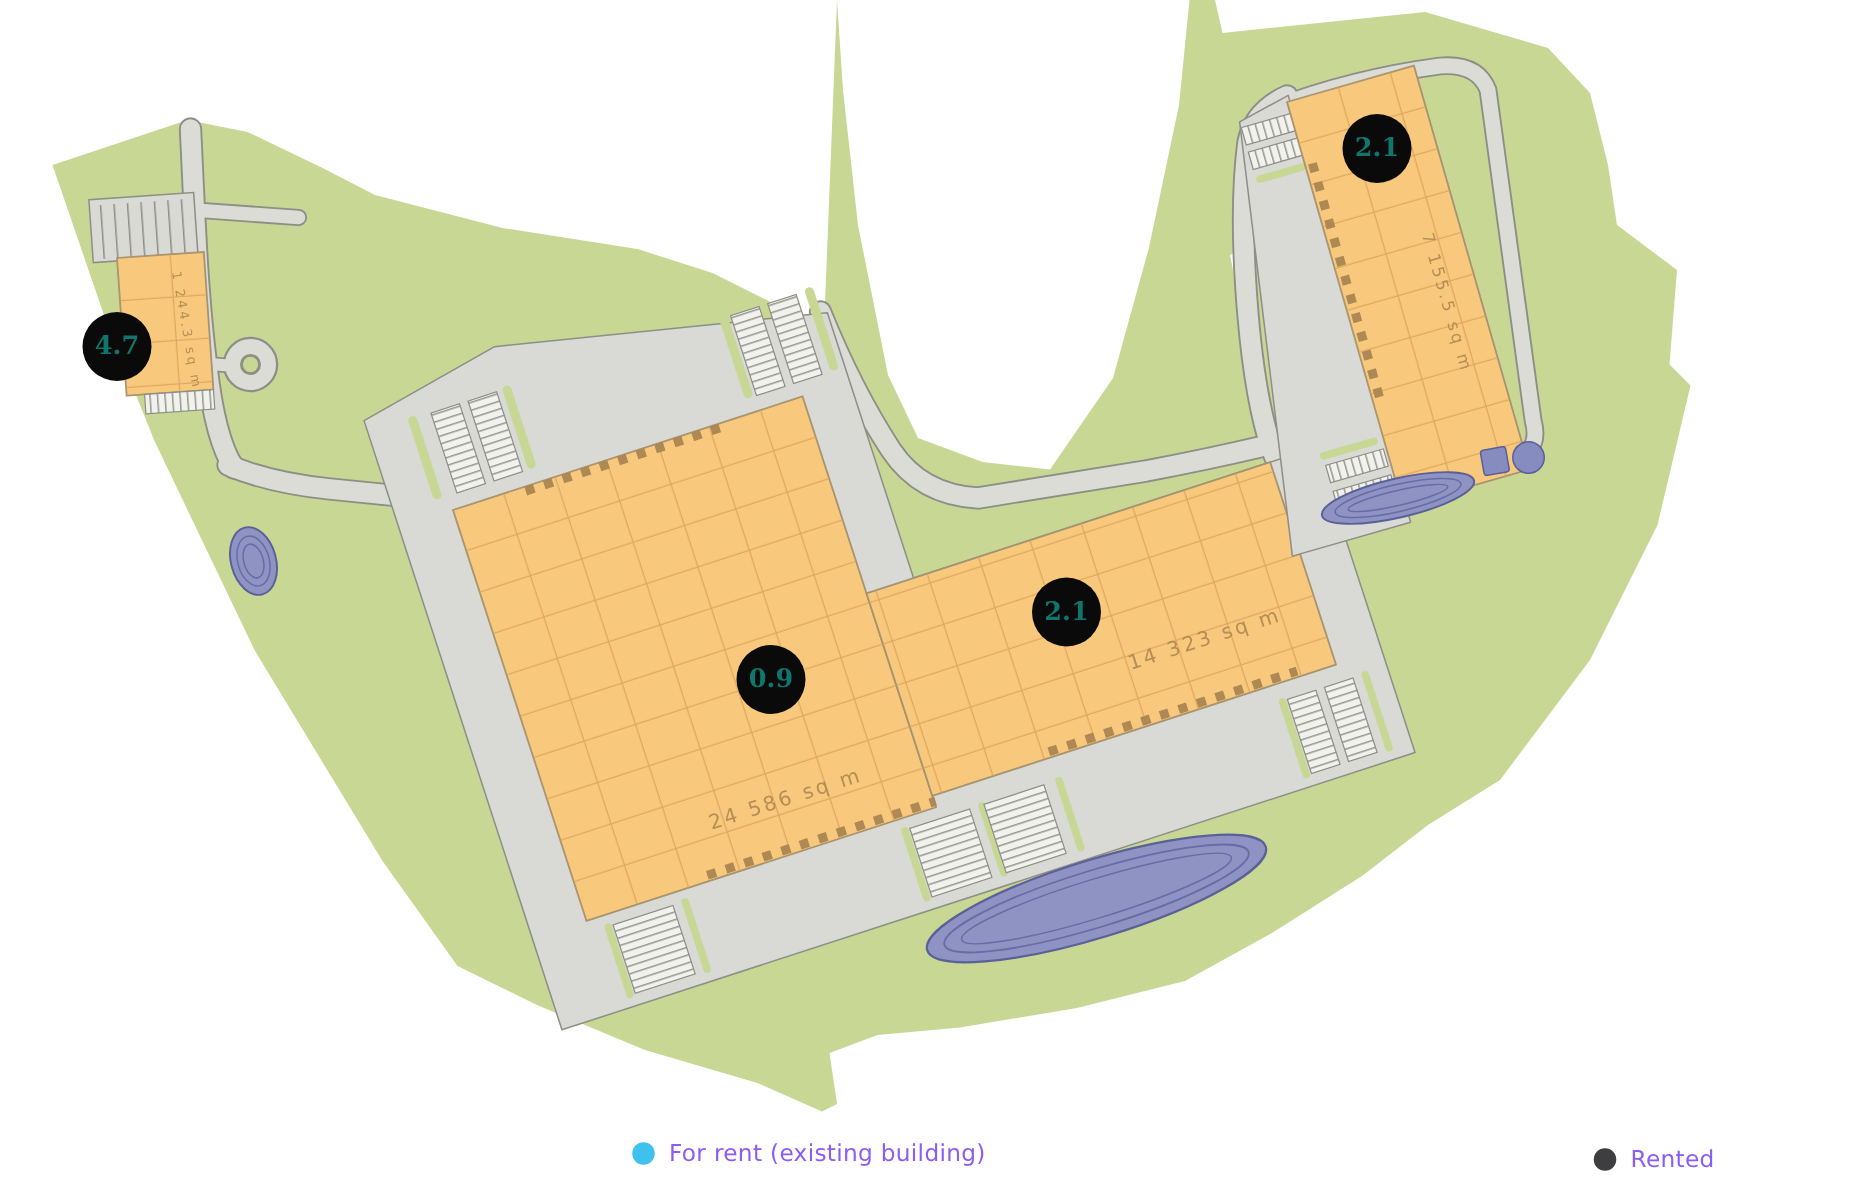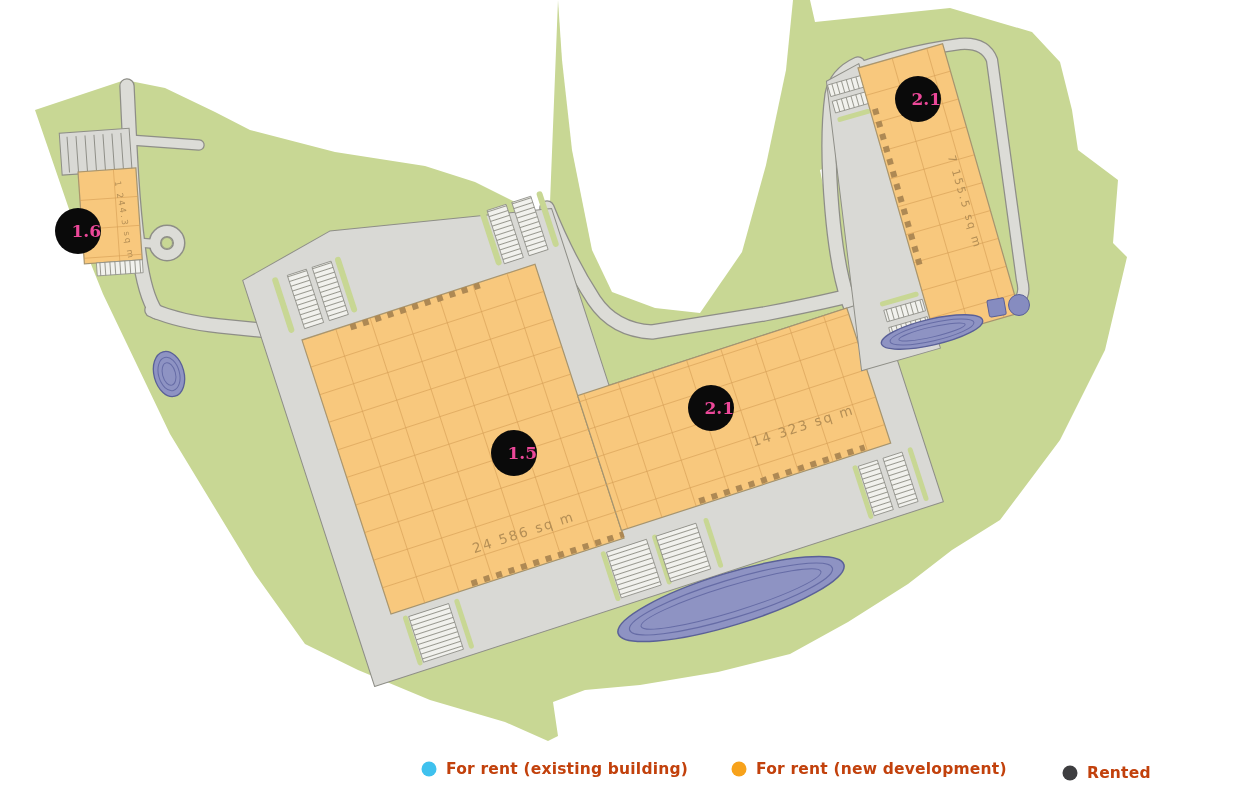--- a/index.html
+++ b/index.html
@@ -2,25 +2,25 @@
 <html><head>
 <meta charset="utf-8">
 <style>
   html,body{margin:0;padding:0;background:#ffffff;}
   #stage{position:relative;width:1238px;height:800px;background:#ffffff;overflow:hidden;
          font-family:"DejaVu Sans","Liberation Sans",sans-serif;}
   #map-svg{position:absolute;left:0;top:0;}
   .area-label{fill:#b48e55;font-family:"DejaVu Sans","Liberation Sans",sans-serif;
               letter-spacing:2px;}
   .marker{position:absolute;width:46px;height:46px;border-radius:50%;background:#0a0a0a;
-          color:#ec4899;display:flex;align-items:center;justify-content:flex-end;
+          color:#0f766e;display:flex;align-items:center;justify-content:center;
           font:bold 17px "DejaVu Serif","Liberation Serif",serif;cursor:pointer;z-index:5;}
   .legend{position:absolute;top:756px;left:0;width:1238px;height:34px;z-index:6;}
   .legend-item{position:absolute;display:flex;align-items:center;gap:9px;}
-  .legend-item span{font-size:15.5px;font-weight:700;color:#c2410c;letter-spacing:.2px;
+  .legend-item span{font-size:15.5px;font-weight:400;color:#8b5cf6;letter-spacing:.2px;
                     white-space:nowrap;}
   .li-0{left:421px;top:4px}.li-1{left:731px;top:4px}.li-2{left:1062px;top:8px}
 </style>
 </head>
 <body>
 
 <div id="stage">
 
 <svg id="map-svg" width="1238" height="800" viewBox="0 0 1238 800">
   <defs>
@@ -163,45 +163,39 @@
   <g transform="translate(169,374) rotate(-15)">
     <ellipse rx="15" ry="23" fill="#8e93c3" stroke="#5a6098" stroke-width="1.3"></ellipse>
     <ellipse rx="10.5" ry="17" fill="none" stroke="#666ca6" stroke-width="1"></ellipse>
     <ellipse rx="6.5" ry="11.5" fill="none" stroke="#666ca6" stroke-width="1"></ellipse>
   </g>
   <rect x="988" y="299" width="17" height="17" rx="2" fill="#868cc0" stroke="#5a6098" stroke-width="1" transform="rotate(-10 996 307)"></rect>
   <circle cx="1019" cy="305" r="10.5" fill="#868cc0" stroke="#5a6098" stroke-width="1"></circle>
 </svg>
 
 <div class="marker" style="left:491px;top:430px">
-  <span>1.5</span>
+  <span>0.9</span>
 </div>
 <div class="marker" style="left:688px;top:385px">
   <span>2.1</span>
 </div>
 <div class="marker" style="left:895px;top:76px">
   <span>2.1</span>
 </div>
 <div class="marker" style="left:55px;top:208px">
-  <span>1.6</span>
+  <span>4.7</span>
 </div>
 
 <div class="legend">
   <div class="legend-item li-0">
     <svg width="16" height="16">
       <circle cx="8" cy="8" r="7.5" fill="#3fc1ee"></circle>
     </svg>
     <span>For rent (existing building)</span>
   </div>
-  <div class="legend-item li-1">
-    <svg width="16" height="16">
-      <circle cx="8" cy="8" r="7.5" fill="#f7a21b"></circle>
-    </svg>
-    <span>For rent (new development)</span>
-  </div>
   <div class="legend-item li-2">
     <svg width="16" height="16">
       <circle cx="8" cy="8" r="7.5" fill="#3e3e40"></circle>
     </svg>
     <span>Rented</span>
   </div>
 </div>
 
 </div>
 

